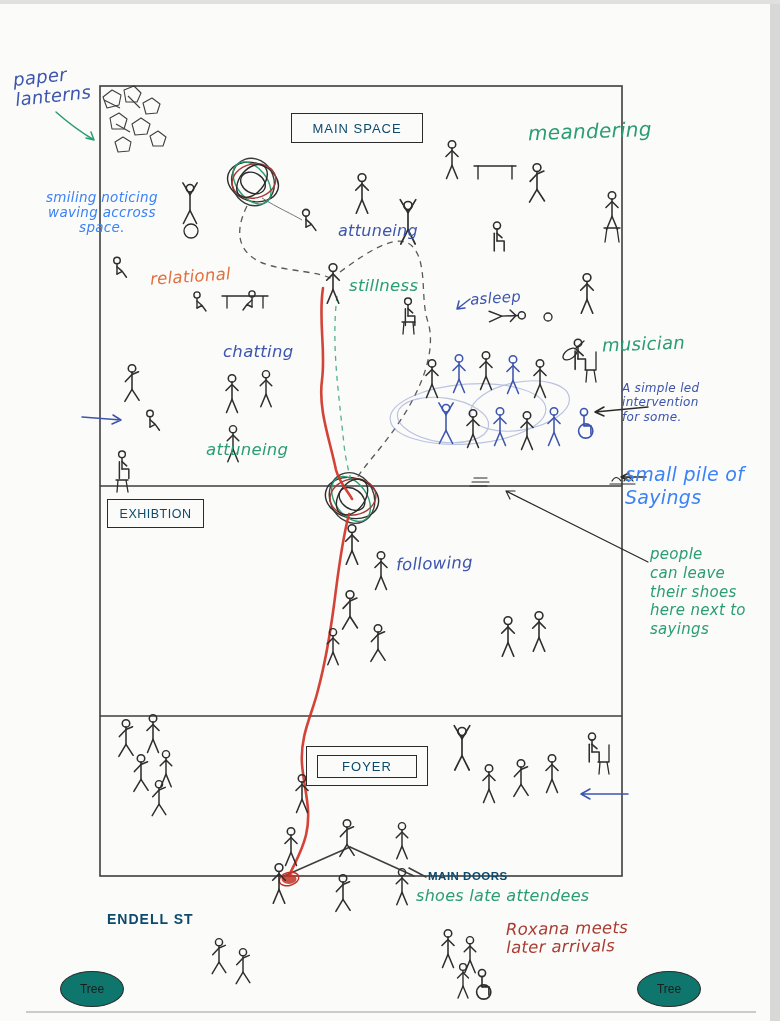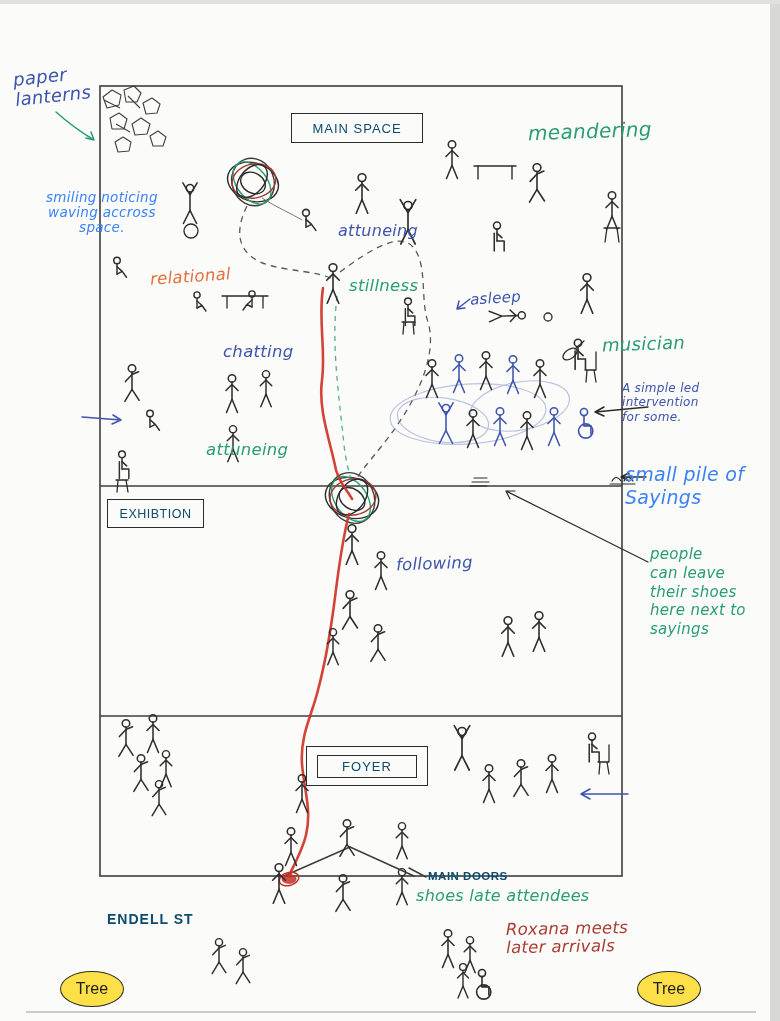--- a/index.html
+++ b/index.html
@@ -26,21 +26,21 @@
   }
   .boxlabel {
     border:1.6px solid #2b2b2b;
     display:flex; align-items:center; justify-content:center;
     background:#fbfbf9;
   }
   .tree {
     position:absolute; width:62px; height:34px;
     border:1.6px solid #2b2b2b; border-radius:50%;
     display:flex; align-items:center; justify-content:center;
-    font-size:16px; color:#1c1c1c; background:#fde047;
+    font-size:12px; color:#1c1c1c; background:#0f766e;
     font-family:"Liberation Sans", sans-serif;
   }
   .sketch { position:absolute; left:0; top:0; }
   .sketch defs * {
     stroke:currentColor; fill:none; stroke-width:1.4;
     stroke-linecap:round; stroke-linejoin:round;
   }
   .fig  { color:#2e2e2e; }
   .figb { color:#3d55ae; }
 </style>

